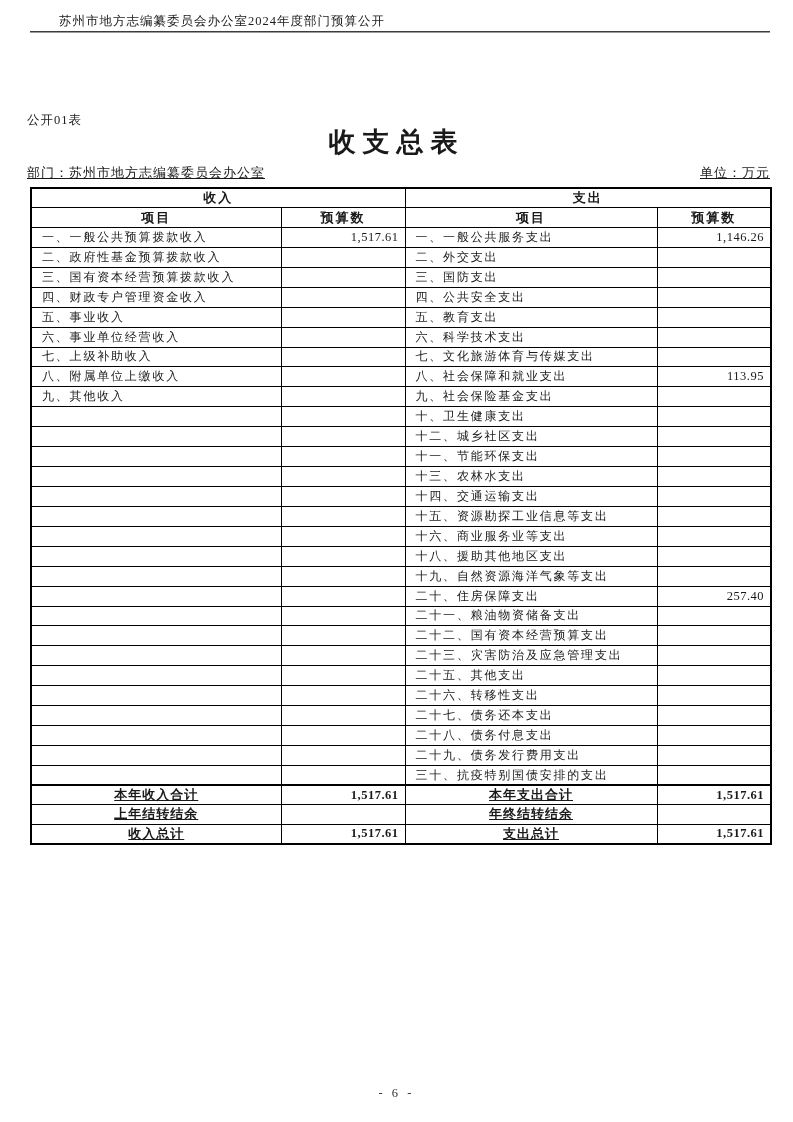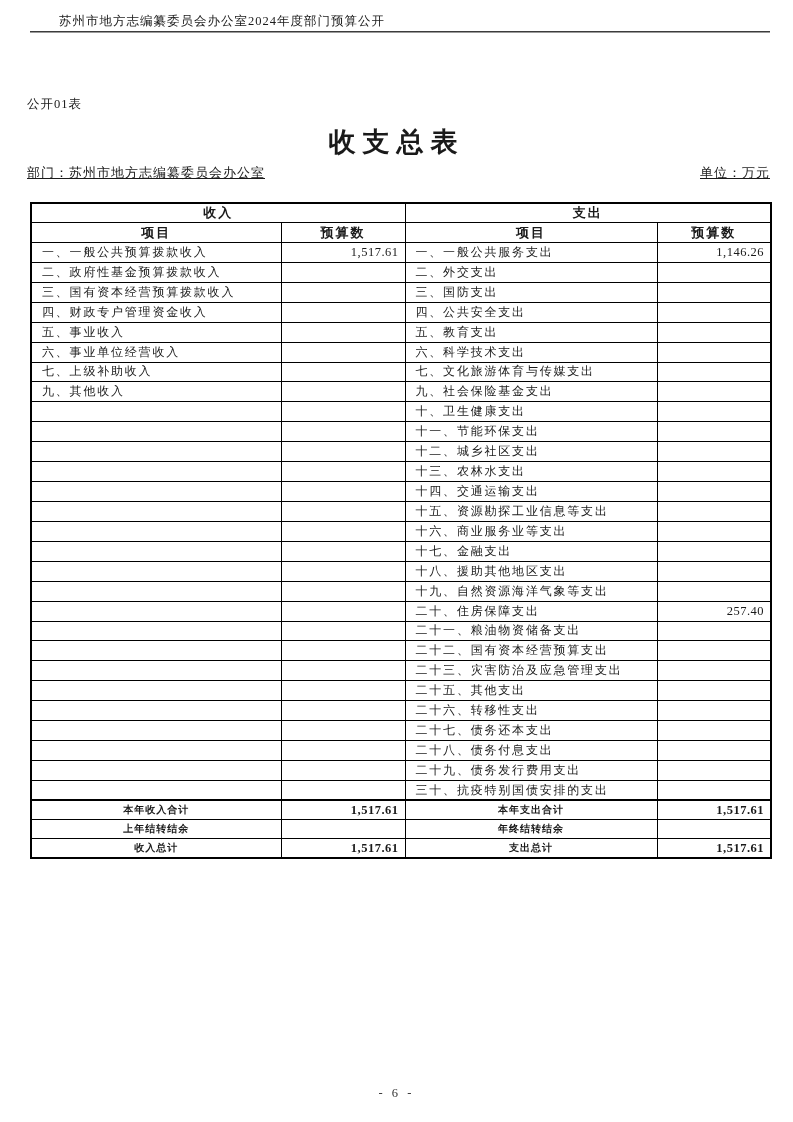--- a/index.html
+++ b/index.html
@@ -27,21 +27,21 @@
     left: 30px;
     top: 31px;
     width: 740px;
     height: 2px;
     background: #3c3c3c;
     border-bottom: 1px solid #9a9a9a;
   }
   .table-label {
     position: absolute;
     left: 27px;
-    top: 96px;
+    top: 112px;
     font-size: 12.5px;
     letter-spacing: 1px;
   }
   .doc-title {
     position: absolute;
     left: 0;
     top: 124px;
     width: 100%;
     text-align: center;
     font-family: "Liberation Sans", "DejaVu Sans", sans-serif;
@@ -56,21 +56,21 @@
     width: 743px;
     display: flex;
     justify-content: space-between;
     font-size: 13px;
     letter-spacing: 1px;
     text-decoration: underline;
   }
   table.budget-table {
     position: absolute;
     left: 30px;
-    top: 202px;
+    top: 187px;
     width: 740px;
     border-collapse: collapse;
     table-layout: fixed;
     border: 2px solid #000;
   }
   table.budget-table th,
   table.budget-table td {
     border: 1px solid #000;
     overflow: hidden;
     white-space: nowrap;
@@ -96,24 +96,25 @@
   }
   td.num {
     font-size: 12.5px;
     text-align: right;
     padding-right: 6px;
     letter-spacing: 0.5px;
   }
   tbody.total-body td.item {
     font-family: "Liberation Sans", "DejaVu Sans", sans-serif;
     font-weight: bold;
-    font-size: 10px;
+    font-size: 13px;
     text-align: center;
     padding-left: 0;
     letter-spacing: 1px;
+    text-decoration: underline;
   }
   tbody.total-body td.num { font-weight: bold; }
   .page-number {
     position: absolute;
     left: 0;
     top: 1086px;
     width: 100%;
     text-align: center;
     font-size: 12.5px;
     letter-spacing: 3px;
@@ -189,71 +190,71 @@
           <td class="item">六、科学技术支出</td>
           <td class="num"></td>
         </tr>
         <tr>
           <td class="item">七、上级补助收入</td>
           <td class="num"></td>
           <td class="item">七、文化旅游体育与传媒支出</td>
           <td class="num"></td>
         </tr>
         <tr>
+          <td class="item">八、附属单位上缴收入</td>
+          <td class="num"></td>
+          <td class="item">八、社会保障和就业支出</td>
+          <td class="num">113.95</td>
+        </tr>
+        <tr>
           <td class="item">九、其他收入</td>
           <td class="num"></td>
           <td class="item">九、社会保险基金支出</td>
           <td class="num"></td>
         </tr>
         <tr>
           <td class="item"></td>
           <td class="num"></td>
           <td class="item">十、卫生健康支出</td>
           <td class="num"></td>
         </tr>
         <tr>
           <td class="item"></td>
           <td class="num"></td>
+          <td class="item">十二、城乡社区支出</td>
+          <td class="num"></td>
+        </tr>
+        <tr>
+          <td class="item"></td>
+          <td class="num"></td>
           <td class="item">十一、节能环保支出</td>
           <td class="num"></td>
         </tr>
         <tr>
           <td class="item"></td>
           <td class="num"></td>
-          <td class="item">十二、城乡社区支出</td>
-          <td class="num"></td>
-        </tr>
-        <tr>
-          <td class="item"></td>
-          <td class="num"></td>
           <td class="item">十三、农林水支出</td>
           <td class="num"></td>
         </tr>
         <tr>
           <td class="item"></td>
           <td class="num"></td>
           <td class="item">十四、交通运输支出</td>
           <td class="num"></td>
         </tr>
         <tr>
           <td class="item"></td>
           <td class="num"></td>
           <td class="item">十五、资源勘探工业信息等支出</td>
           <td class="num"></td>
         </tr>
         <tr>
           <td class="item"></td>
           <td class="num"></td>
           <td class="item">十六、商业服务业等支出</td>
-          <td class="num"></td>
-        </tr>
-        <tr>
-          <td class="item"></td>
-          <td class="num"></td>
-          <td class="item">十七、金融支出</td>
           <td class="num"></td>
         </tr>
         <tr>
           <td class="item"></td>
           <td class="num"></td>
           <td class="item">十八、援助其他地区支出</td>
           <td class="num"></td>
         </tr>
         <tr>
           <td class="item"></td>

